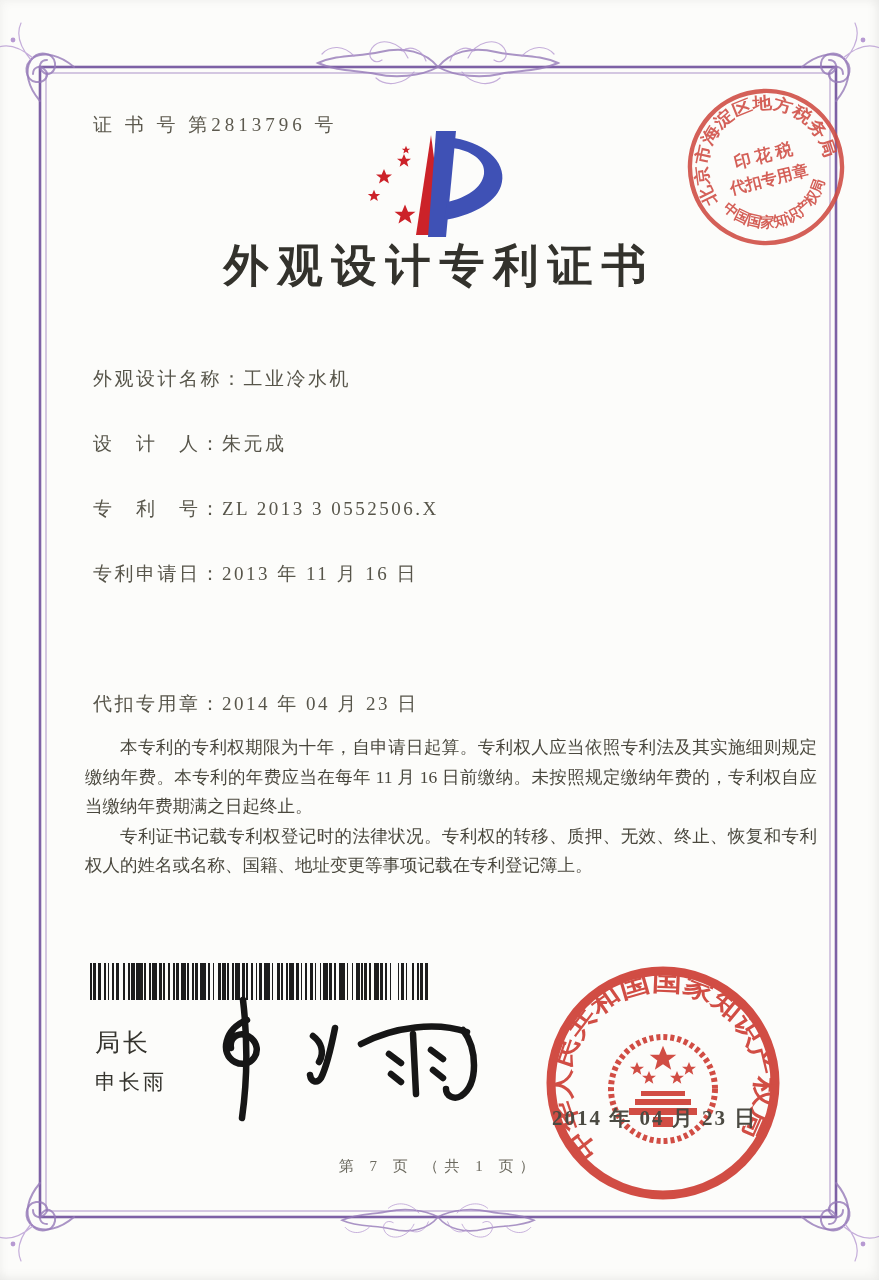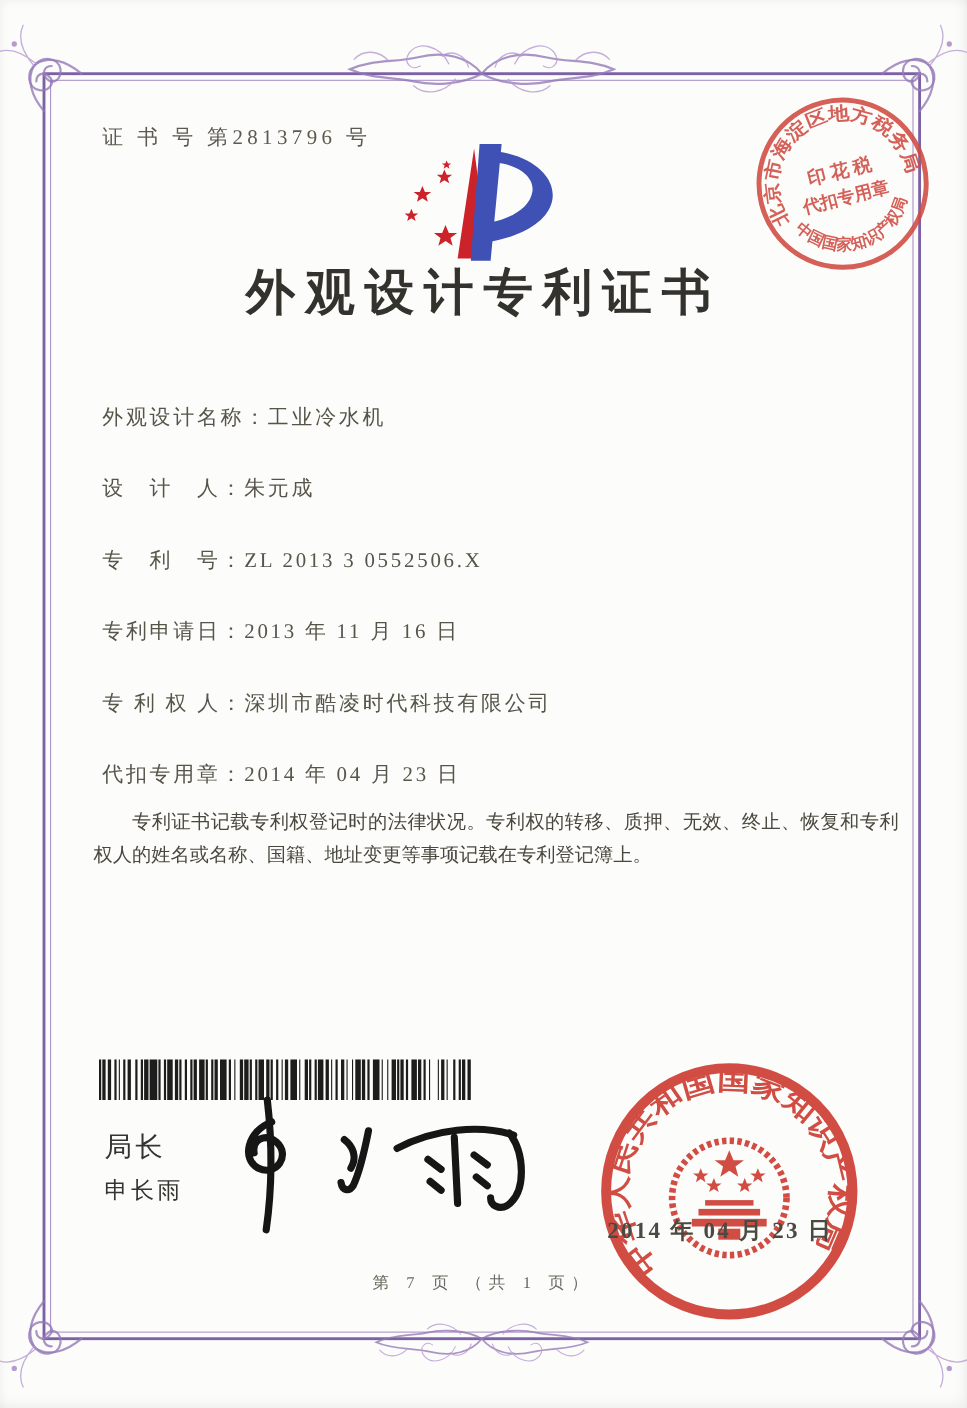--- a/index.html
+++ b/index.html
@@ -97,24 +97,24 @@
     <use href="#lstar" transform="translate(16,70) scale(0.62)"></use>
     <use href="#lstar" transform="translate(48,24) scale(0.42)"></use>
   </svg>
 
   <div class="abs field f0"><span>外观设计名称：</span><span>工业冷水机</span></div>
 
   <div class="abs title">外观设计专利证书</div>
   <div class="abs field f1"><span>设　计　人：</span><span>朱元成</span></div>
   <div class="abs field f2"><span>专　利　号：</span><span>ZL 2013 3 0552506.X</span></div>
   <div class="abs field f3"><span>专利申请日：</span><span>2013 年 11 月 16 日</span></div>
-  <div class="abs field f4"><span>专 利 权 人：</span><span>深圳市酷凌时代科技有限公司</span></div>
   <div class="abs field f5"><span>代扣专用章：</span><span>2014 年 04 月 23 日</span></div>
 
   <div class="abs body-text">
+    <p>本专利的专利权期限为十年，自申请日起算。专利权人应当依照专利法及其实施细则规定缴纳年费。本专利的年费应当在每年 11 月 16 日前缴纳。未按照规定缴纳年费的，专利权自应当缴纳年费期满之日起终止。</p>
     <p>专利证书记载专利权登记时的法律状况。专利权的转移、质押、无效、终止、恢复和专利权人的姓名或名称、国籍、地址变更等事项记载在专利登记簿上。</p>
   </div>
 
   <div class="abs barcode">
       <span class="bc-bar" style="width: 1.6px;"></span>
       <span class="bc-gap" style="width: 1.6px;"></span>
       <span class="bc-bar" style="width: 3.2px;"></span>
       <span class="bc-gap" style="width: 1.6px;"></span>
       <span class="bc-bar" style="width: 3.2px;"></span>
       <span class="bc-gap" style="width: 3.2px;"></span>

